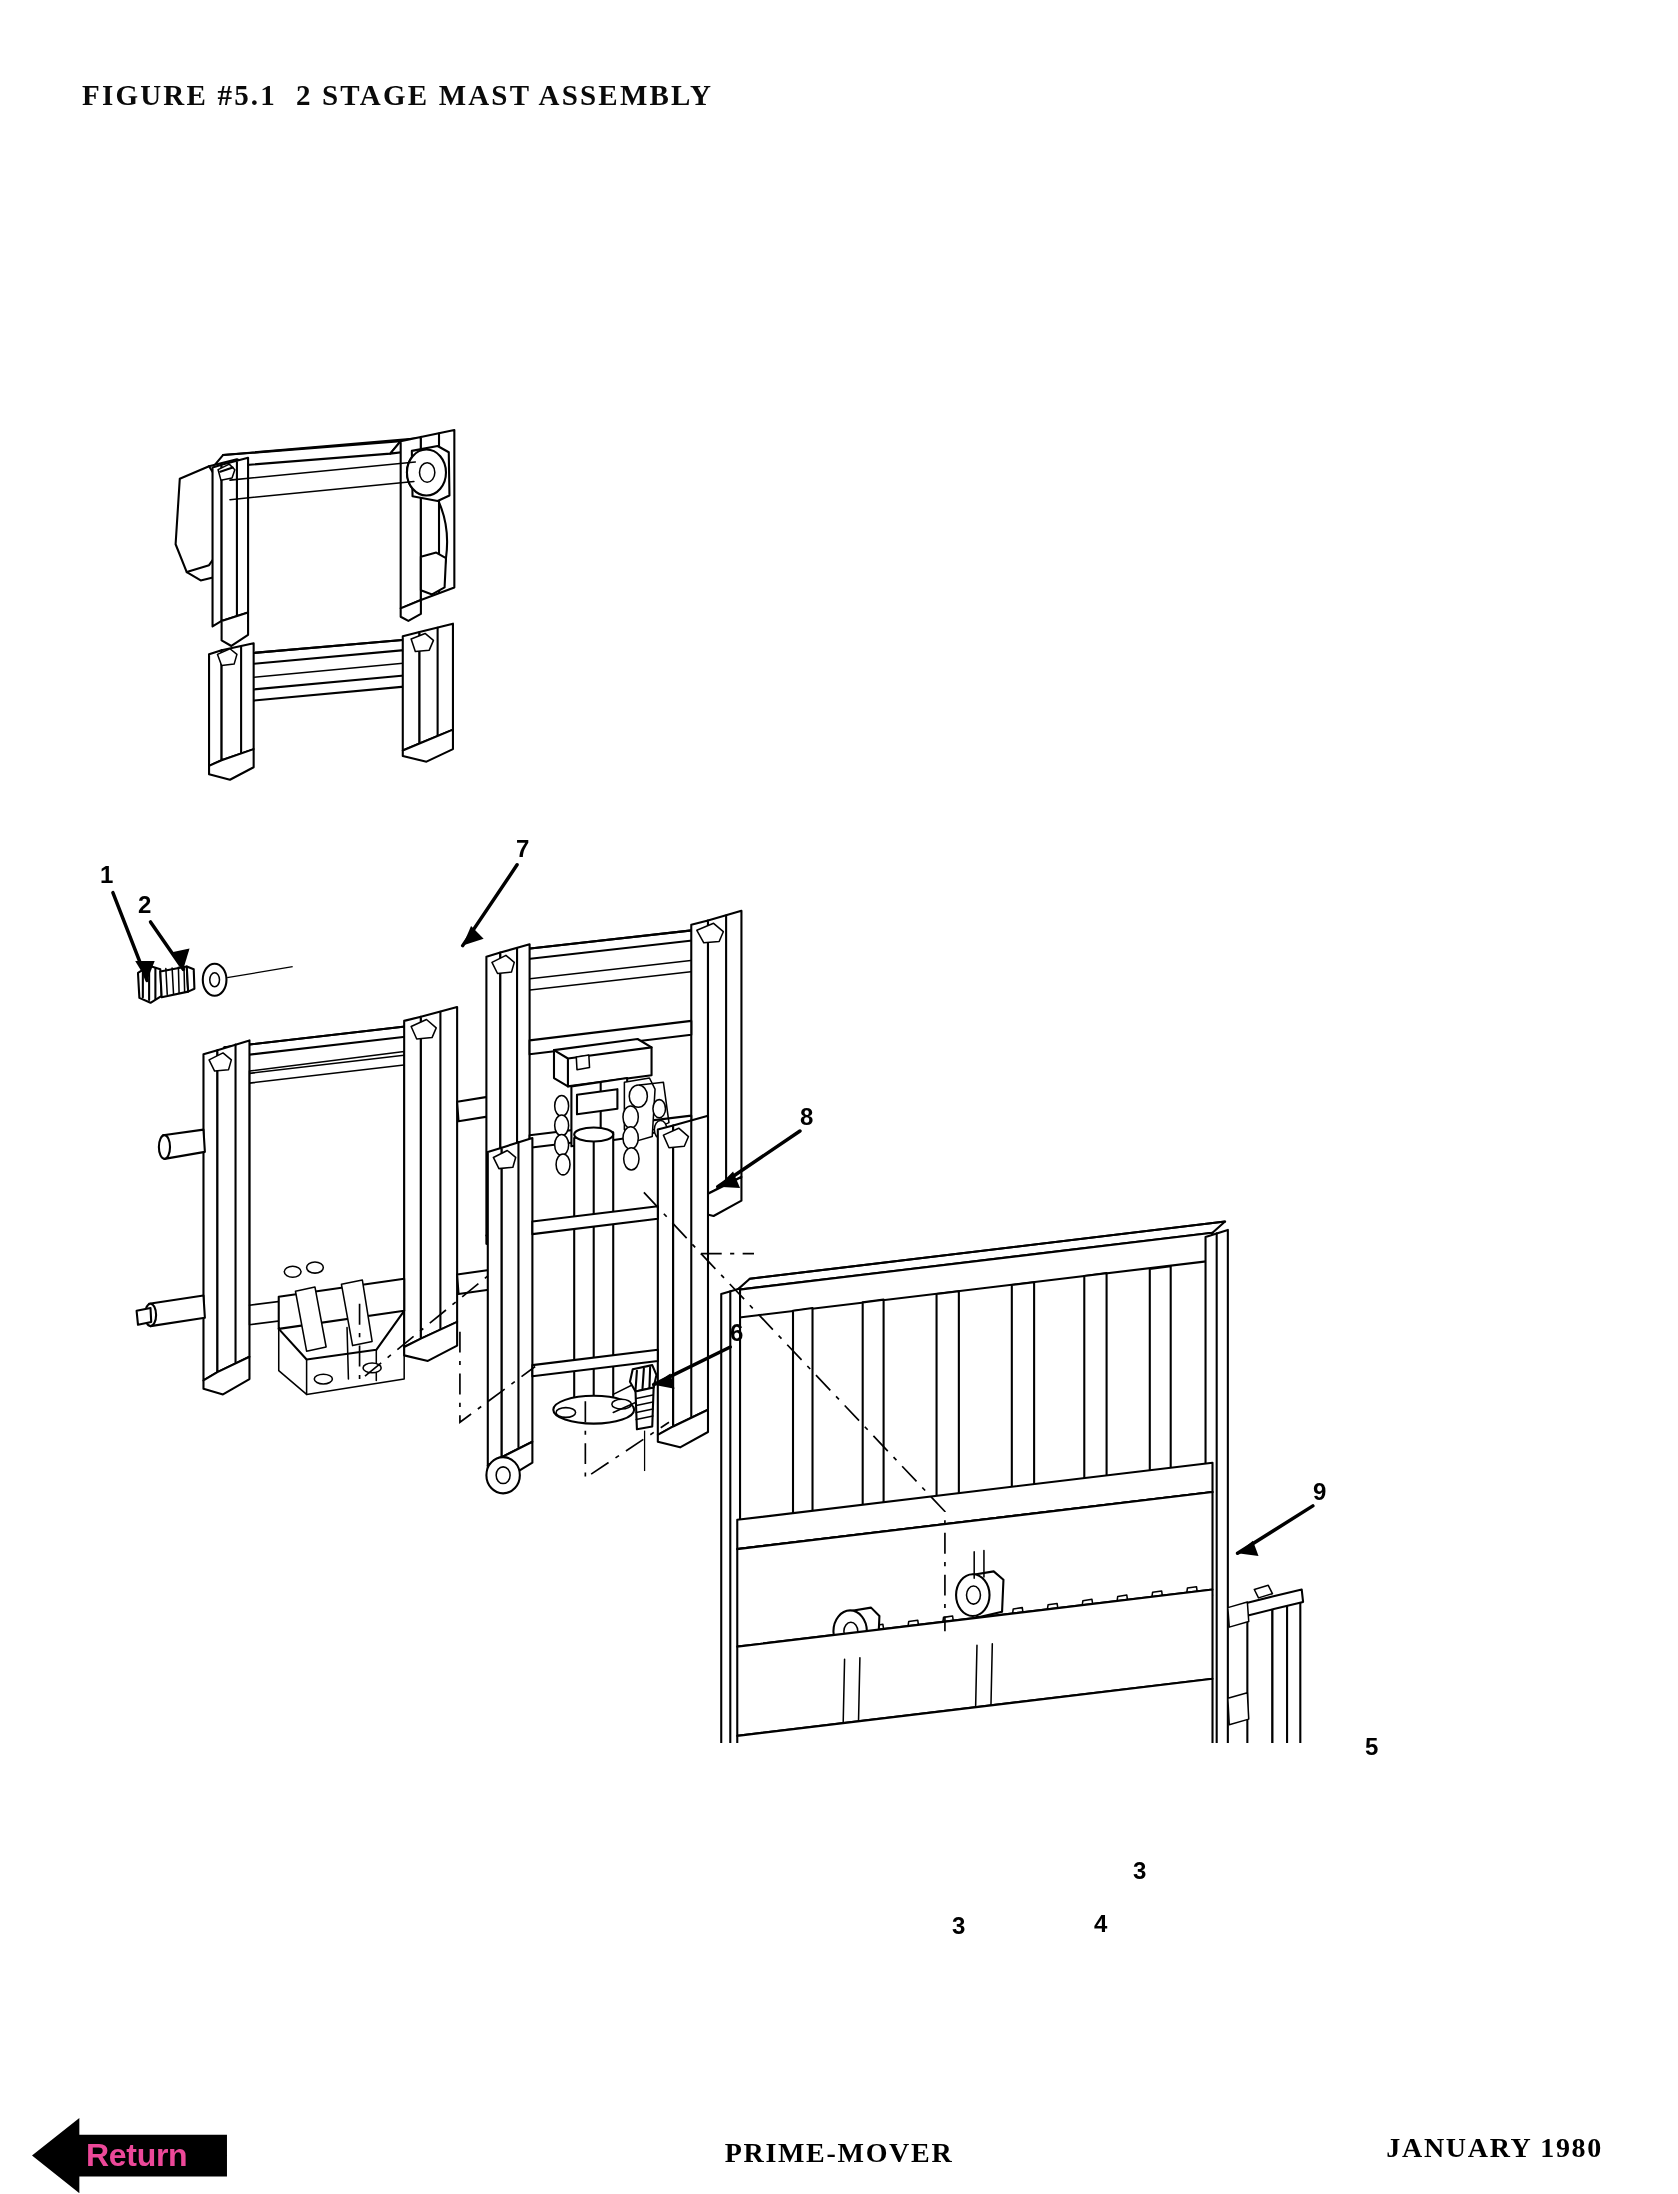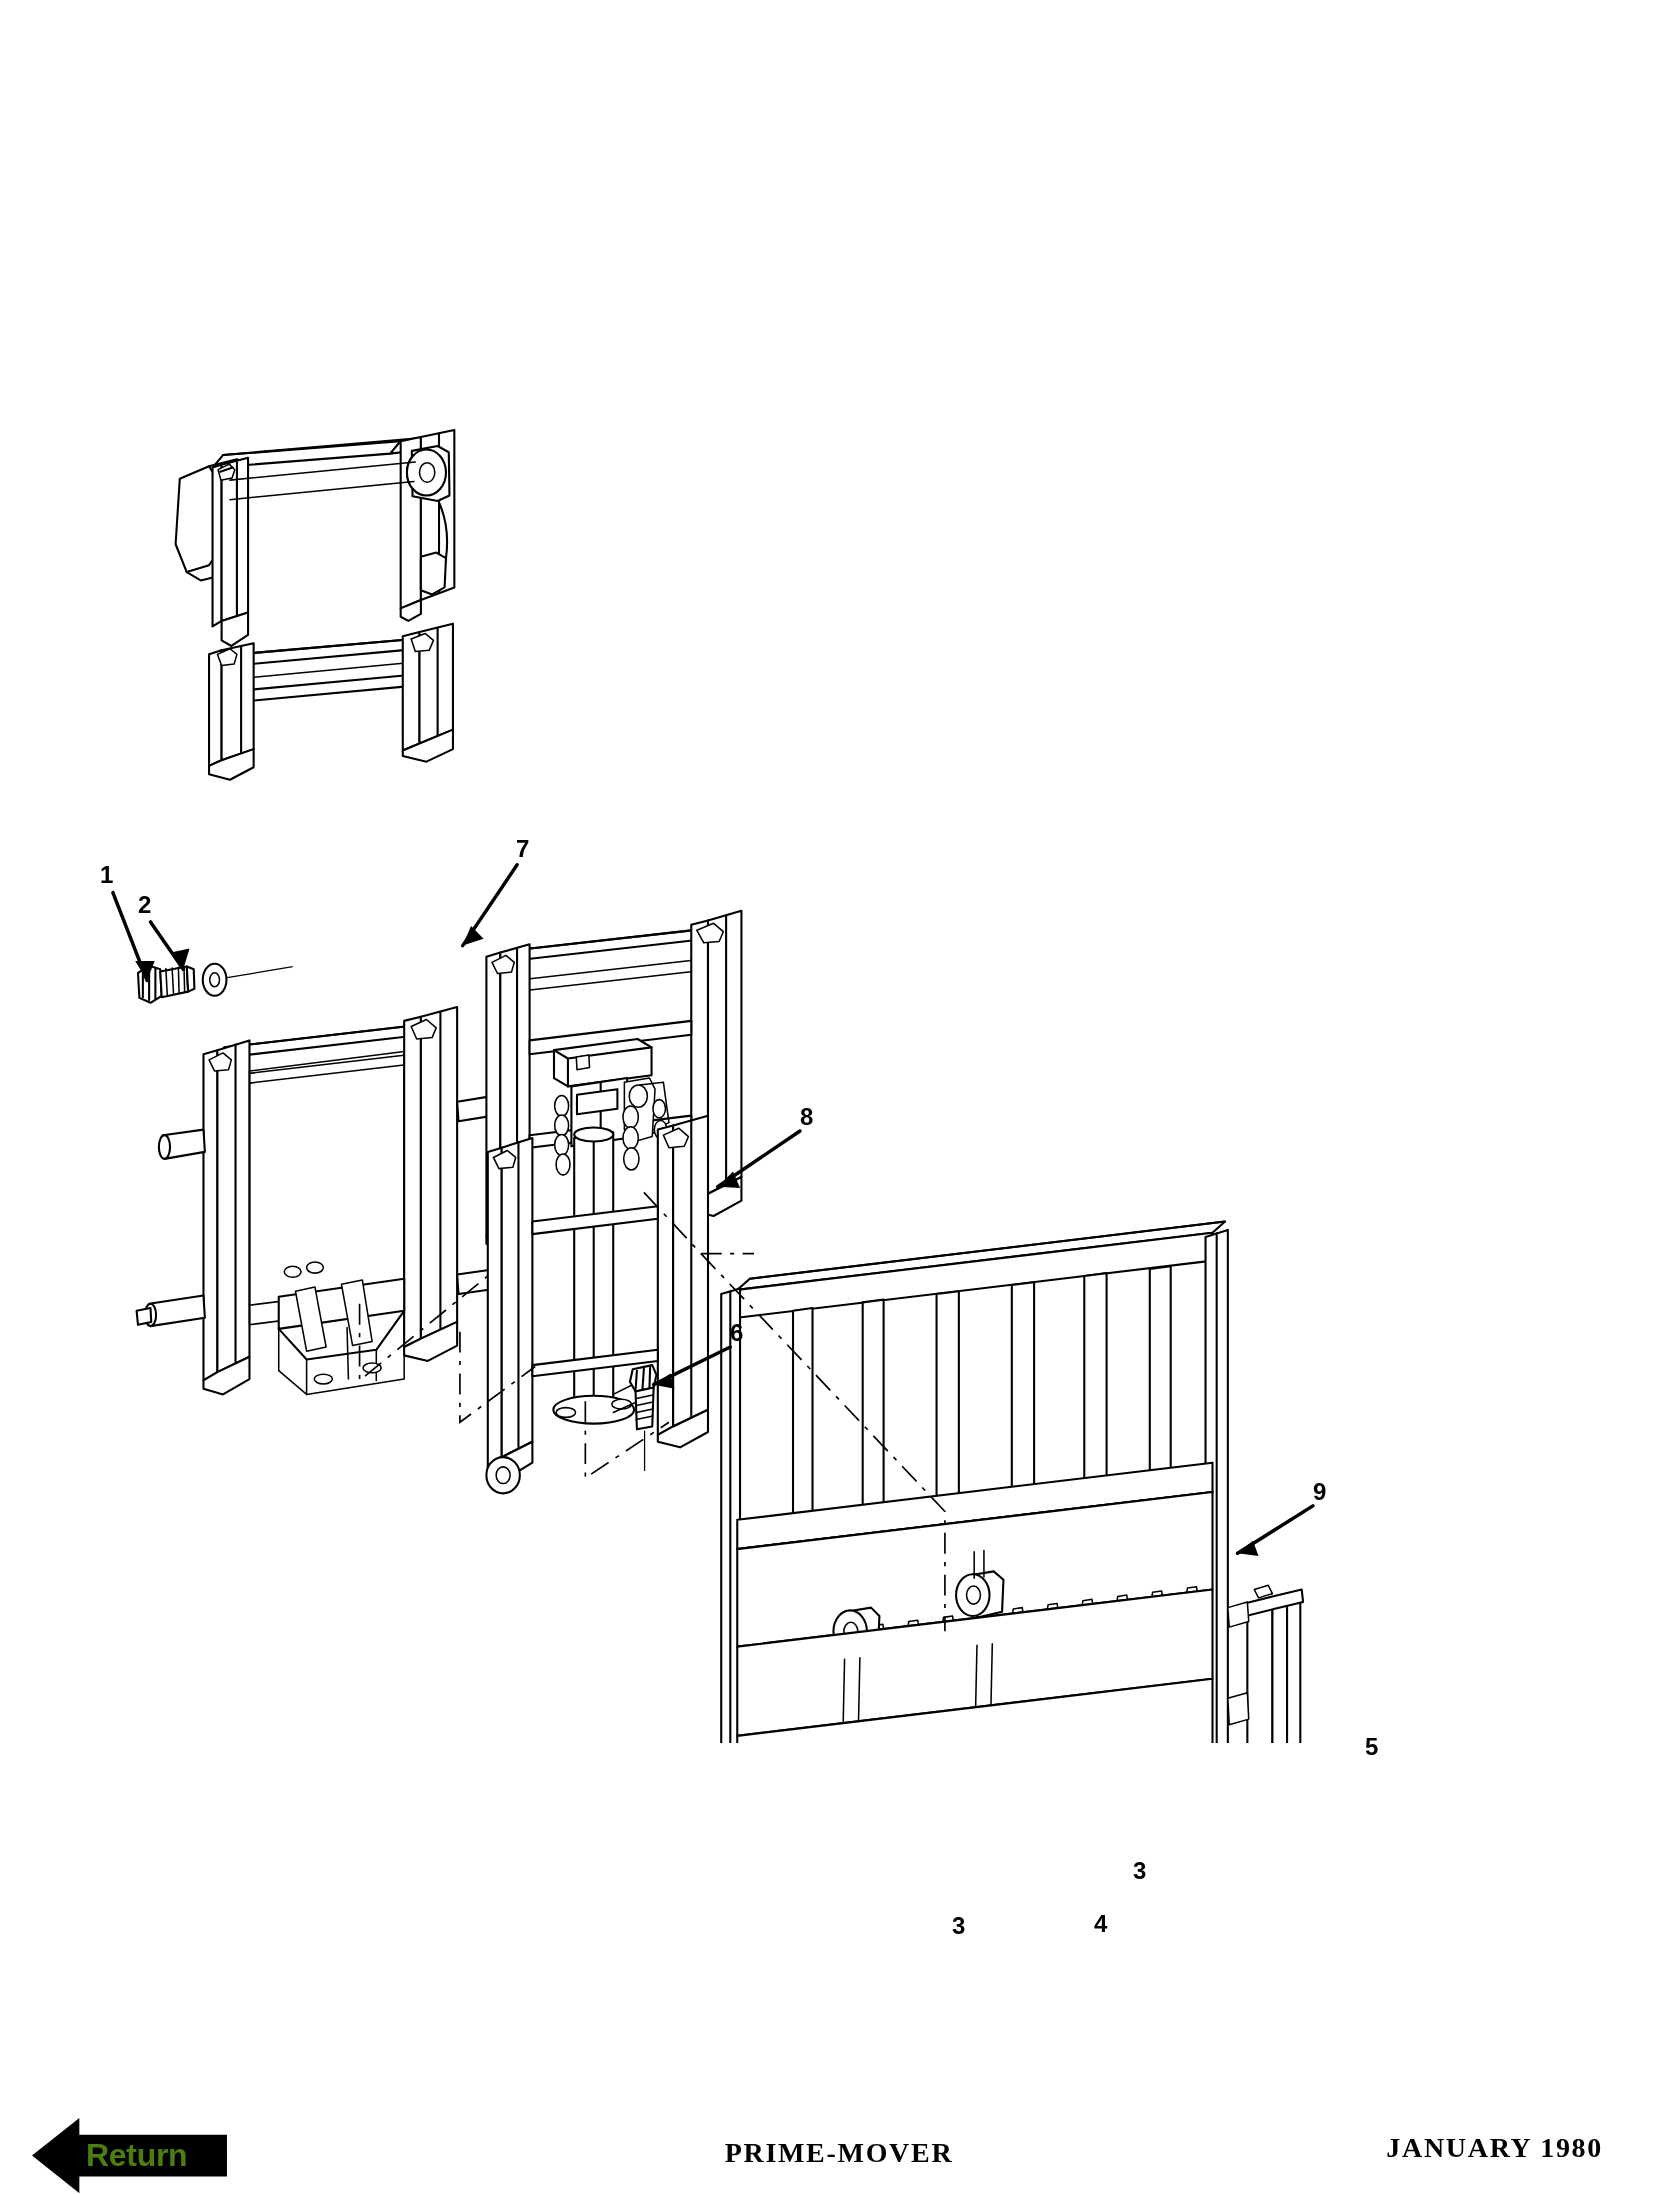--- a/index.html
+++ b/index.html
@@ -71,21 +71,21 @@
   }
   #return-label {
     position: absolute;
     left: 54px;
     top: 21px;
     width: 132px;
     text-align: left;
     font-family: "Liberation Sans", sans-serif;
     font-size: 32px;
     font-weight: 700;
-    color: #4d7c0f;
+    color: #ec4899;
     line-height: 33px;
     letter-spacing: -0.3px;
     pointer-events: none;
   }
   #footer-center {
     position: absolute;
     left: 0;
     top: 32px;
     width: 1678px;
     text-align: center;
@@ -123,20 +123,21 @@
   .dwg-dash { fill: none; stroke: #000; stroke-width: 2.4; stroke-dasharray: 30 12 6 12; }
   .leader { fill: none; stroke: #000; stroke-width: 5; stroke-linecap: round; }
   .leader-head { fill: #000; stroke: none; }
   .solid-black { fill: #000; stroke: none; }
 </style>
 </head>
 <body>
 
 <div id="page">
 
+  <div id="figure-title">FIGURE #5.1  2 STAGE MAST ASSEMBLY</div>
 
   <div id="drawing-wrap">
     <svg id="drawing-svg" viewBox="0 0 2408 2020" xmlns="http://www.w3.org/2000/svg">
 
       <g>
 
         <path class="dwg-fill" d="M305 190 L560 170 L575 152 L320 172 Z"></path>
         <path class="dwg-fill" d="M560 170 L600 165 L615 147 L575 152 Z"></path>
         <path class="dwg-line" d="M320 172 L600 148"></path>
 

